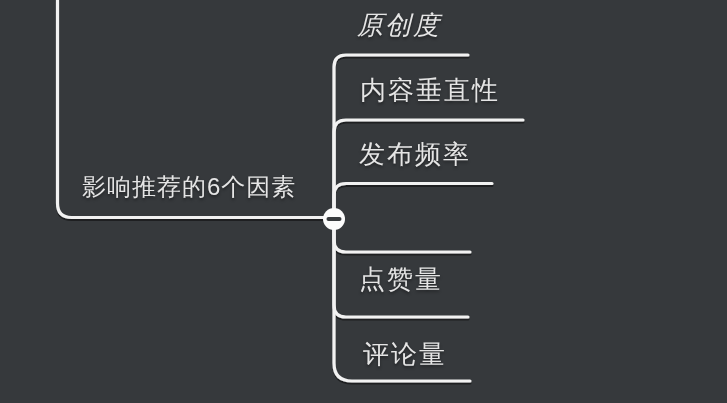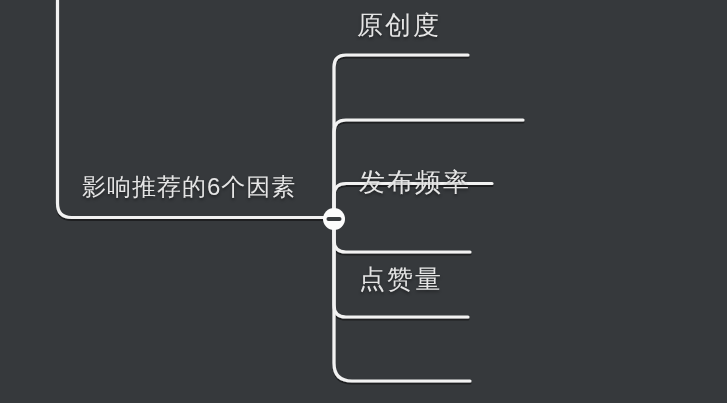--- a/index.html
+++ b/index.html
@@ -76,22 +76,24 @@
     </g>
   </svg>
 
   <svg class="collapse-button" width="24" height="24" viewBox="0 0 24 24">
     <circle cx="12" cy="12" r="11" fill="#FCFCFC"></circle>
     <rect x="4.5" y="10" width="15" height="4" rx="2" fill="#383B3E"></rect>
   </svg>
 
   <div class="topic-label root-label" style="left:82px; top:173px;">影响推荐的6个因素</div>
 
-  <div class="topic-label child-label" style="left:357px; top:11px;">原创度</div>
+  <div class="topic-label child-label" style="left:357px; top:11px;font-style:italic;">原创度</div>
 
+  <div class="topic-label child-label" style="left:360px; top:76px;">内容垂直性</div>
 
-  <div class="topic-label child-label" style="left:359px; top:140px;margin-top:28px;">发布频率</div>
+  <div class="topic-label child-label" style="left:359px; top:140px;">发布频率</div>
 
 
   <div class="topic-label child-label" style="left:359px; top:265px;">点赞量</div>
 
+  <div class="topic-label child-label" style="left:363px; top:340px;">评论量</div>
 
 </div>
 
 </body></html>

